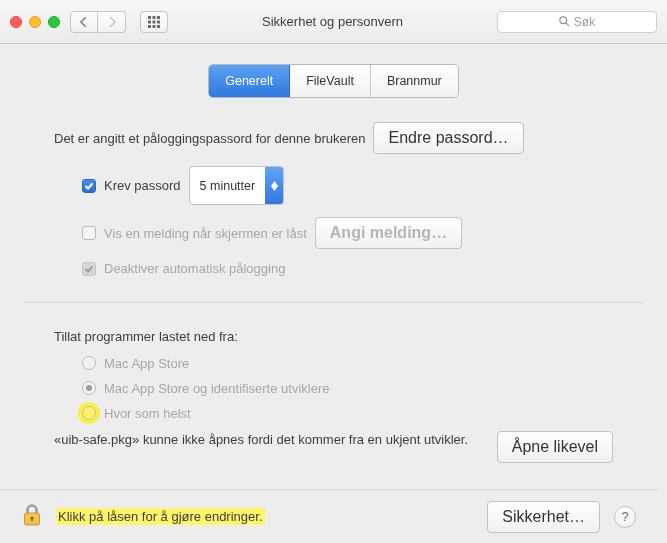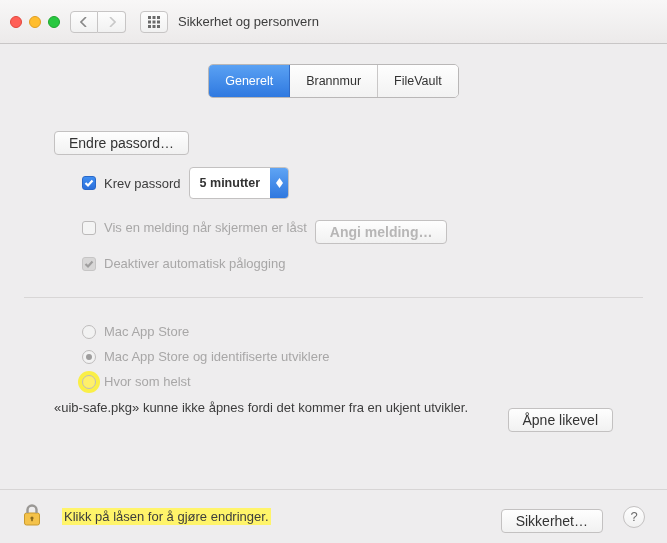--- a/index.html
+++ b/index.html
@@ -10,67 +10,67 @@
 .dot { width:12px; height:12px; border-radius:50%; }
 .dot.red { background:#ff5f57; border:1px solid #e1463c; }
 .dot.yellow { background:#ffbd2e; border:1px solid #e09e22; }
 .dot.green { background:#28c840; border:1px solid #1fa52f; }
 .nav-group { display:flex; }
 .nav-btn { width:28px; height:22px; background:linear-gradient(#fdfdfd,#f1f1f1); border:1px solid #c7c5c5; display:flex; align-items:center; justify-content:center; font-size:12px; color:#6a6a6a; }
 .nav-btn:first-child{border-radius:4px 0 0 4px;}
 .nav-btn:last-child{border-left:none;border-radius:0 4px 4px 0;}
 .grid-btn{ width:28px; height:22px; background:linear-gradient(#fdfdfd,#f1f1f1); border:1px solid #c7c5c5; border-radius:4px; display:flex;align-items:center;justify-content:center; margin-left:4px;}
 .grid-btn svg { width:12px; height:12px; fill:#6a6a6a;}
-.title { flex:1; font-size:13px; color:#3d3d3d; }
+.title { flex:1; text-align:center; font-size:13px; color:#3d3d3d; }
 .search { width:160px; height:22px; background:#fff; border:1px solid #cfcece; border-radius:4px; display:flex; align-items:center; padding:0 6px; gap:4px; color:#a0a0a0; font-size:12px; justify-content:center;}
 .search svg { width:11px; height:11px; fill:#969696;}
 .search span { color:#9b9b9b;}
 
 .content { position:relative; padding: 20px 0 0 0; background:#eeedee; height: calc(543px - 44px); }
 
 .tabs { display:flex; justify-content:center; margin-bottom: 24px; }
 .tabbar { display:flex; border:1px solid #b9b7b7; border-radius:5px; overflow:hidden; height:34px; }
 .tab { padding: 0 16px; font-size:12.5px; display:flex; align-items:center; background:linear-gradient(#fefefe,#f2f2f2); border-right:1px solid #c9c7c7; color:#333; cursor:pointer;}
 .tab:last-child{border-right:none;}
 .tab.active{ background:linear-gradient(#5aa1f3,#2f79e0); color:#fff; border-right-color:#2f6bc7;}
 
 .panel { margin: 0 24px; }
 .formarea { padding: 0 30px 20px 30px; border-bottom:1px solid #d8d6d6; }
 
 .row { display:flex; align-items:center; font-size:13px; color:#3d3d3d; margin-bottom: 12px; flex-wrap:wrap; gap:8px;}
 .row.disabled { color:#a8a7a7; }
-.btn { height:24px; padding: 0 14px; background:linear-gradient(#fefefe,#f1f1f1); border:1px solid #c3c1c1; border-radius:4px; font-size:14px; color:#333; display:inline-flex; align-items:center; cursor:pointer;margin-top:9px;}
+.btn { height:32px; padding: 0 14px; background:linear-gradient(#fefefe,#f1f1f1); border:1px solid #c3c1c1; border-radius:4px; font-size:16px; color:#333; display:inline-flex; align-items:center; cursor:pointer;}
 .btn.disabled { color:#b7b6b6;font-weight:bold; }
 .indent1 { padding-left: 28px; text-align: center; }
 
 .cb { width:14px; height:14px; border:1px solid #bcbaba; border-radius:3px; background:#fff; display:inline-flex; align-items:center; justify-content:center; flex-shrink:0; }
 .cb.checked { background:linear-gradient(#3f8ef2,#2b6fdb); border-color:#2968c8;}
 .cb.checked svg { width:10px; height:10px; fill:none; stroke:#fff; stroke-width:2.2; }
 .cb.disabled { background:#f4f4f4; }
 .cb.disabled.checked { background:#d8d7d7; border-color:#c6c5c5;}
 .cb.disabled.checked svg { stroke:#9f9e9e;}
 
-.select { height:32px; display:inline-flex; align-items:center; border:1px solid #c3c1c1; border-radius:4px; overflow:hidden; background:#fff;font-weight:bold; }
+.select { height:39px; display:inline-flex; align-items:center; border:1px solid #c3c1c1; border-radius:4px; overflow:hidden; background:#fff; }
 .select .sv { padding: 0 10px; font-size:12.5px; color:#333;}
 .select .arrows { width:18px; height:100%; background:linear-gradient(#5fa4f4,#2f78df); display:flex; flex-direction:column; align-items:center; justify-content:center; gap:0px;}
 .select .arrows svg { width:7px; height:5px; fill:#fff;}
 
 .lower { padding: 26px 30px 10px 30px;}
 .section-title { font-size:13px; color:#3d3d3d; margin-bottom:12px;}
 .radio-group { padding-left: 28px;}
-.radio-row { display:flex; align-items:flex-end; gap:8px; font-size:13px; color:#a8a7a7; margin-bottom:10px;}
+.radio-row { display:flex; align-items:flex-start; gap:8px; font-size:13px; color:#a8a7a7; margin-bottom:10px;}
 .radio { width:14px; height:14px; border-radius:50%; border:1px solid #bebcbc; background:#fff; display:inline-flex; align-items:center; justify-content:center; flex-shrink:0;}
 .radio.disabled{ background:#f2f2f2;}
 .radio.selected::after { content:""; width:6px; height:6px; border-radius:50%; background:#9e9d9d;}
 .radio.hl { box-shadow: 0 0 0 4px rgba(255,240,0,0.7); background:#fff06a;}
 
 .warn-row { display:flex; align-items:flex-start; gap:16px; font-size:13px; color:#3d3d3d; margin-top:6px;}
 .warn-row .txt { flex:1; line-height:1.35;}
 
-.footer { position:absolute; left:0; right:0; bottom:0; height:54px; border-top:1px solid #d7d5d5; background:#eeedee; display:flex; align-items:center; padding: 0 22px; gap:20px;}
+.footer { position:absolute; left:0; right:9px; bottom:0; height:54px; border-top:1px solid #d7d5d5; background:#eeedee; display:flex; align-items:center; padding: 0 22px; gap:14px;}
 .lock-icon svg { width:20px; height:24px; }
 .lock-text { font-size:13px; color:#3d3d3d; background:#fff46a; padding:1px 2px;}
 .spacer{flex:1;}
 .help { width:22px; height:22px; border:1px solid #c3c1c1; border-radius:50%; display:flex; align-items:center; justify-content:center; font-size:13px; color:#6b6b6b; background:linear-gradient(#fefefe,#f1f1f1);}
 </style>
 </head>
 <body>
 
 <div class="titlebar">
   <div class="traffic">
@@ -97,35 +97,43 @@
         <rect x="9" y="0" width="3" height="3"></rect>
         <rect x="0" y="4.5" width="3" height="3"></rect>
         <rect x="4.5" y="4.5" width="3" height="3"></rect>
         <rect x="9" y="4.5" width="3" height="3"></rect>
         <rect x="0" y="9" width="3" height="3"></rect>
         <rect x="4.5" y="9" width="3" height="3"></rect>
         <rect x="9" y="9" width="3" height="3"></rect>
       </svg>
   </div>
   <div class="title">Sikkerhet og personvern</div>
+  <div class="search">
+    <svg viewBox="0 0 13 13">
+        <circle cx="5" cy="5" r="4" fill="none" stroke="#969696" stroke-width="1.4"></circle>
+        <line x1="8" y1="8" x2="12" y2="12" stroke="#969696" stroke-width="1.4"></line>
+      </svg>
+    <span>Søk</span>
+  </div>
 </div>
 
 <div class="content">
 
   <div class="tabs">
     <div class="tabbar">
       <div class="tab active">Generelt</div>
+      <div class="tab">FileVault</div>
       <div class="tab">Brannmur</div>
-      <div class="tab">FileVault</div>
     </div>
   </div>
 
   <div class="panel">
     <div class="formarea">
       <div class="row">
+        <span>Det er angitt et påloggingspassord for denne brukeren</span>
         <span class="btn">Endre passord…</span>
       </div>
       <div class="row indent1">
         <span class="cb checked">
           <svg viewBox="0 0 10 10">
               <polyline points="1.5,5 4,7.5 8.5,2.5"></polyline>
             </svg>
         </span>
         <span>Krev passord</span>
         <span class="select">
@@ -149,20 +157,21 @@
         <span class="cb disabled checked">
           <svg viewBox="0 0 10 10">
               <polyline points="1.5,5 4,7.5 8.5,2.5"></polyline>
             </svg>
         </span>
         <span>Deaktiver automatisk pålogging</span>
       </div>
     </div>
 
     <div class="lower">
+      <div class="section-title">Tillat programmer lastet ned fra:</div>
       <div class="radio-group">
         <div class="radio-row">
           <span class="radio disabled"></span>
           <span>Mac App Store</span>
         </div>
         <div class="radio-row">
           <span class="radio disabled selected"></span>
           <span>Mac App Store og identifiserte utviklere</span>
         </div>
         <div class="radio-row">

